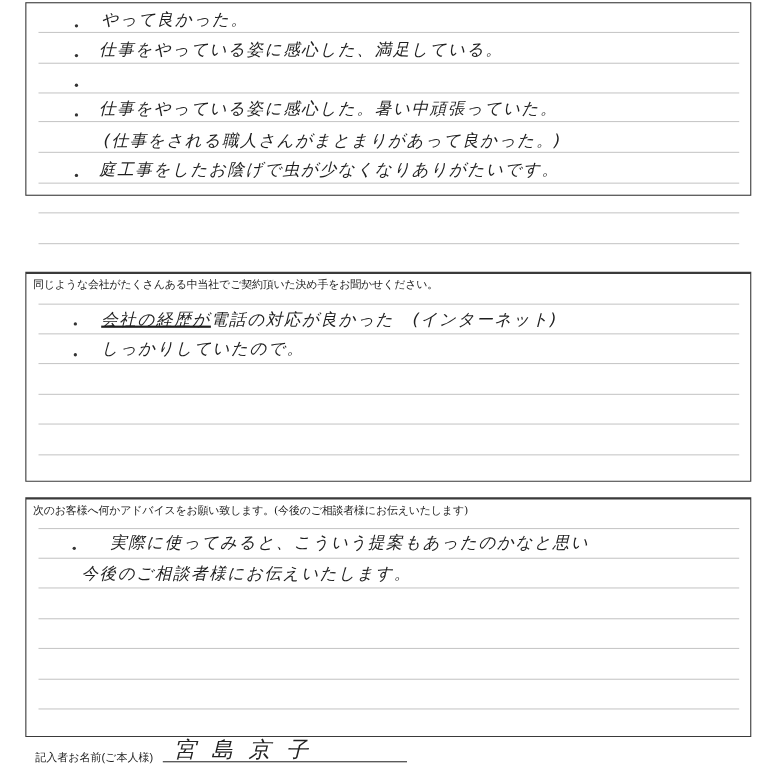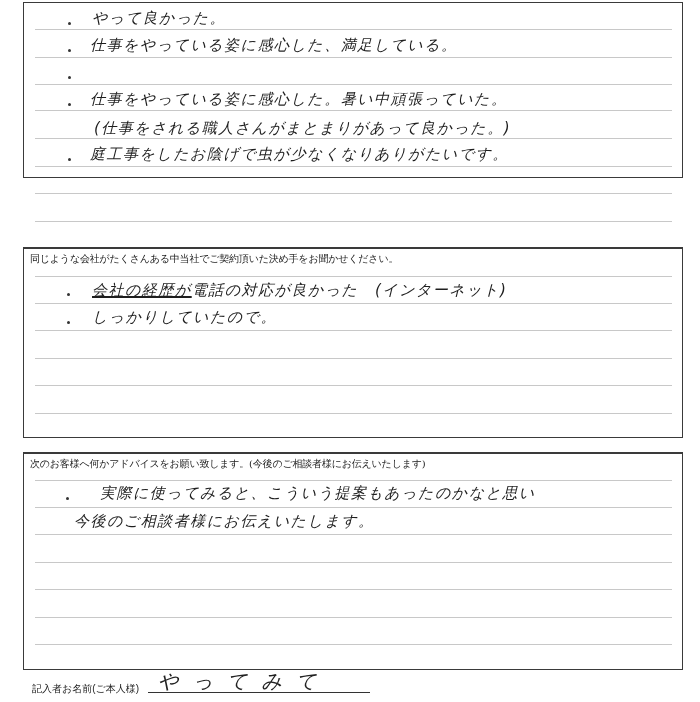--- a/index.html
+++ b/index.html
@@ -150,13 +150,13 @@
   <div class="rule" style="top:190px"></div>
 
   <span class="bullet" style="left:42px;top:43px"></span>
   <span class="hw" style="left:76px;top:30px">実際に使ってみると、こういう提案もあったのかなと思い</span>
 
   <span class="hw" style="left:50px;top:58px">今後のご相談者様にお伝えいたします。</span>
 </div>
 
 <span class="sig-label">記入者お名前(ご本人様)</span>
 <div class="sig-line"></div>
-<span class="sig-name">やってみて</span>
+<span class="sig-name">宮島京子</span>
 
 </body></html>

